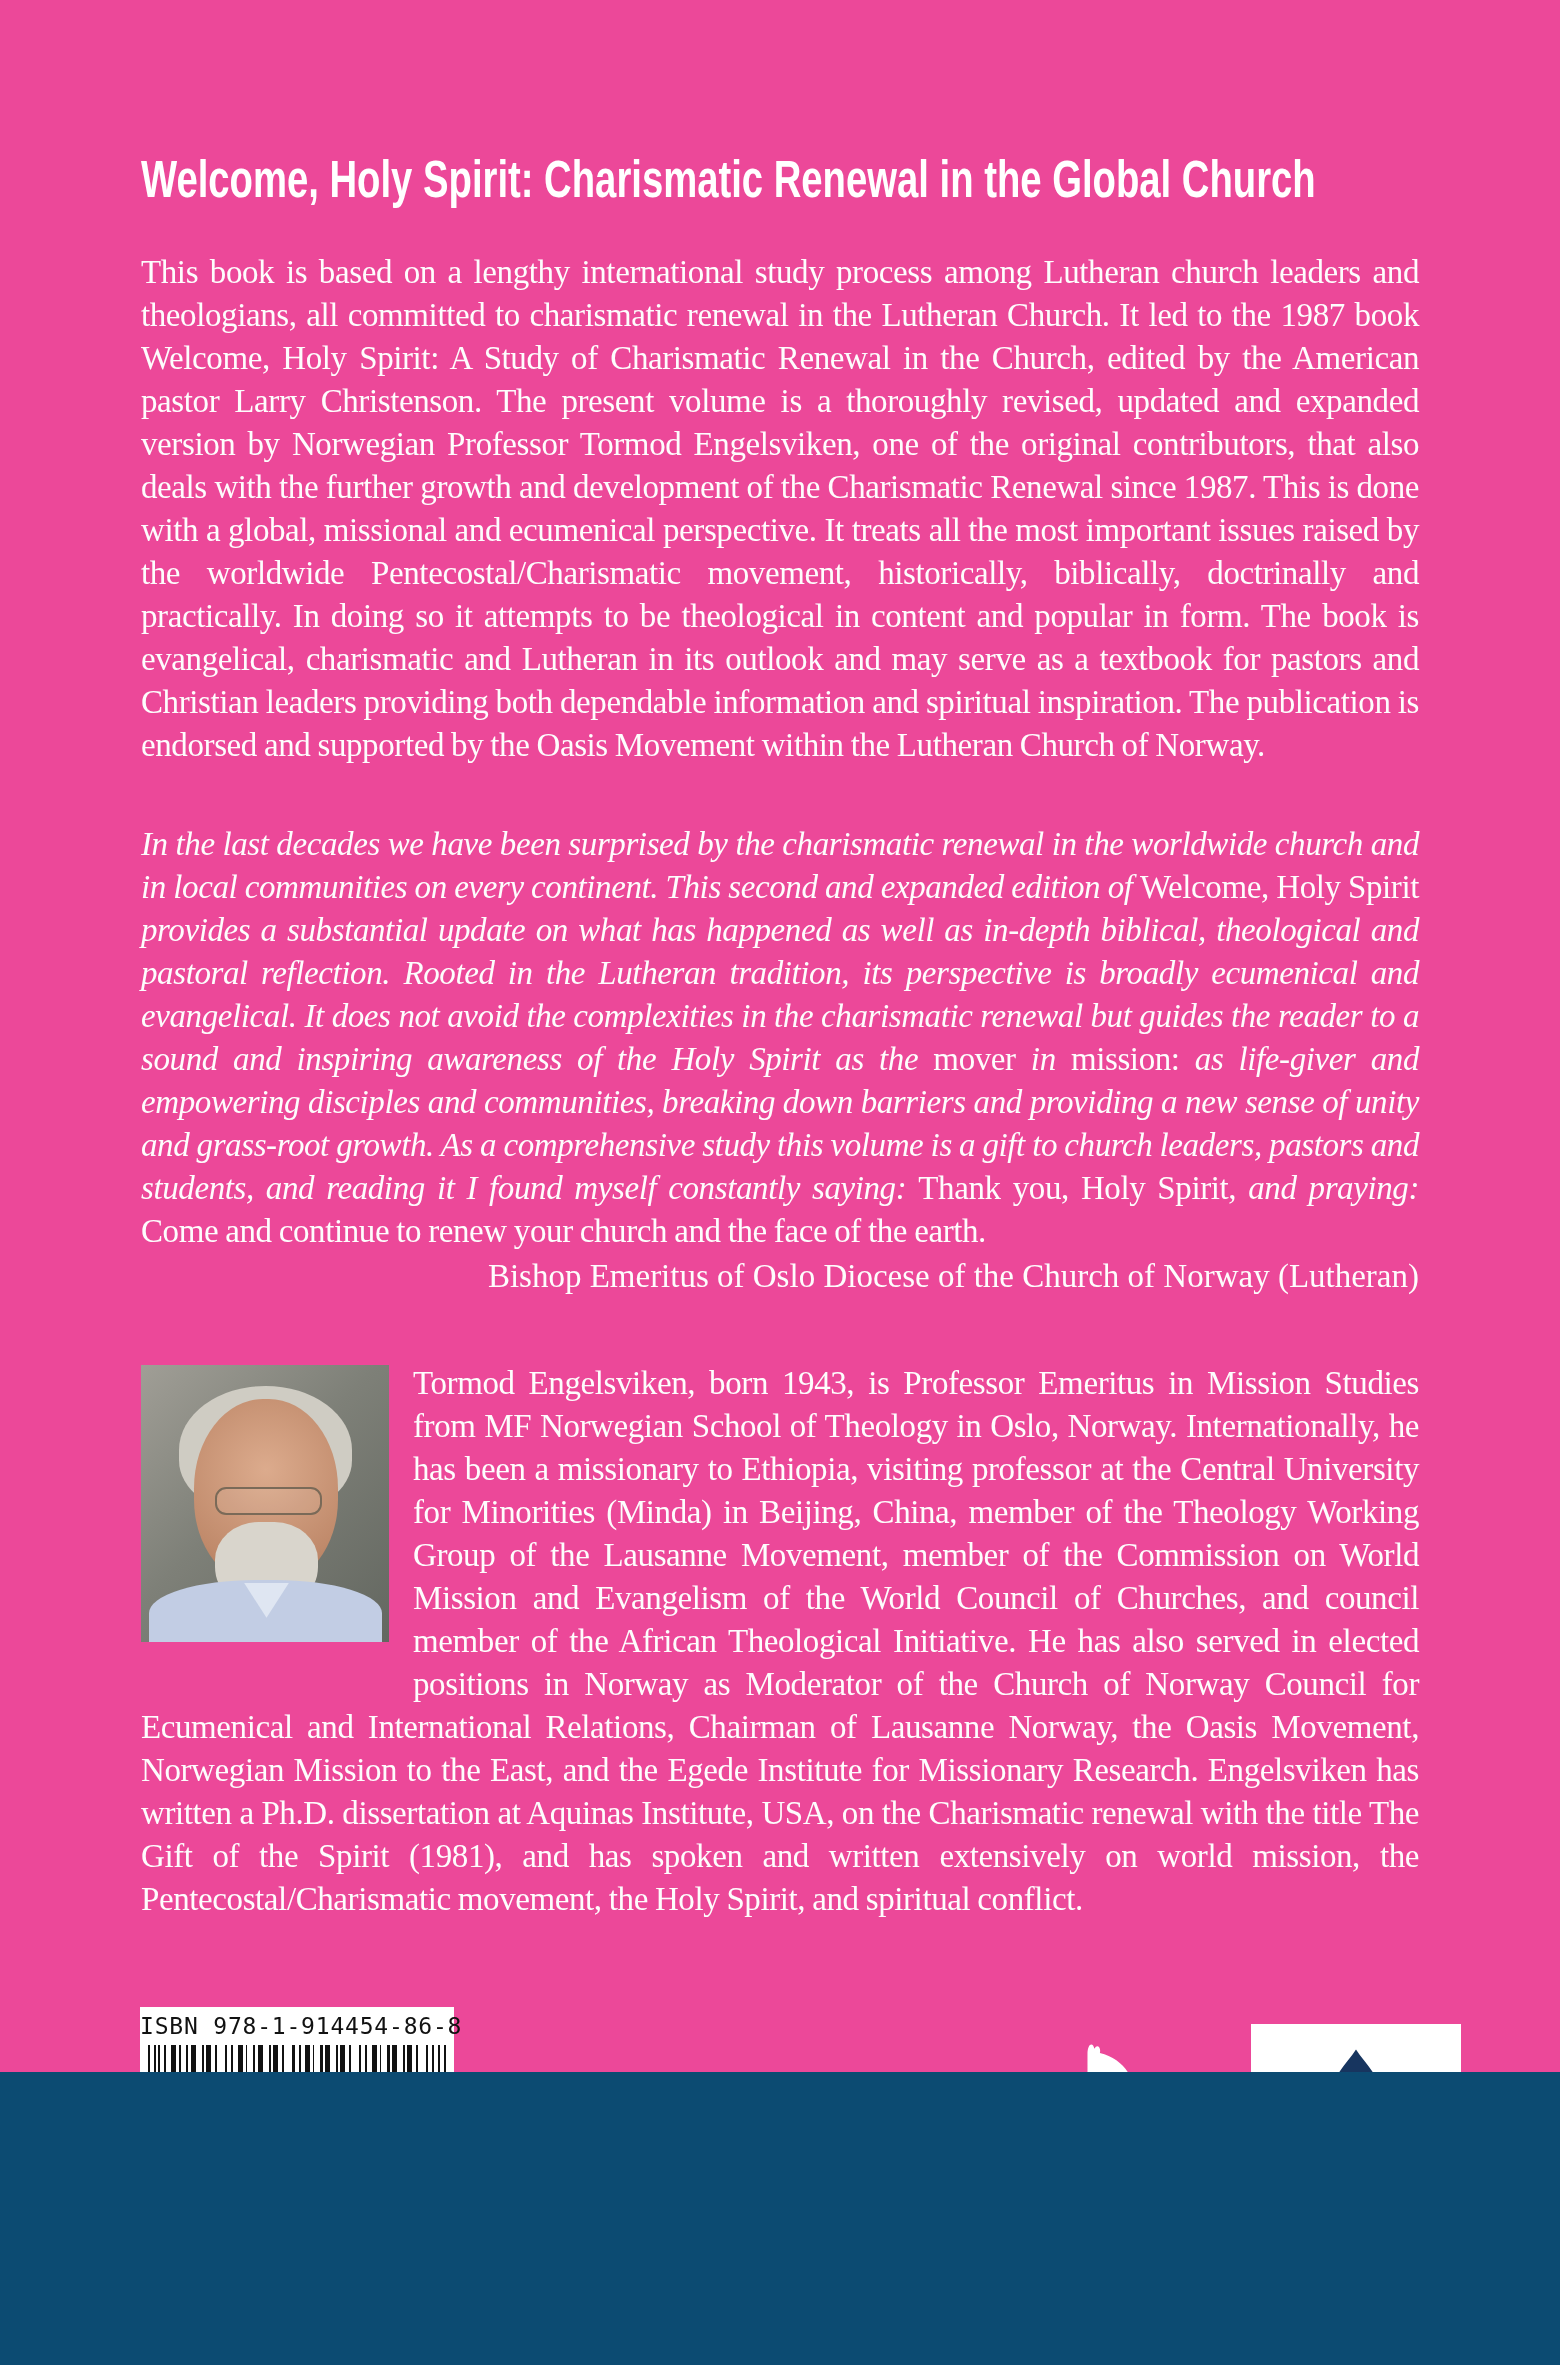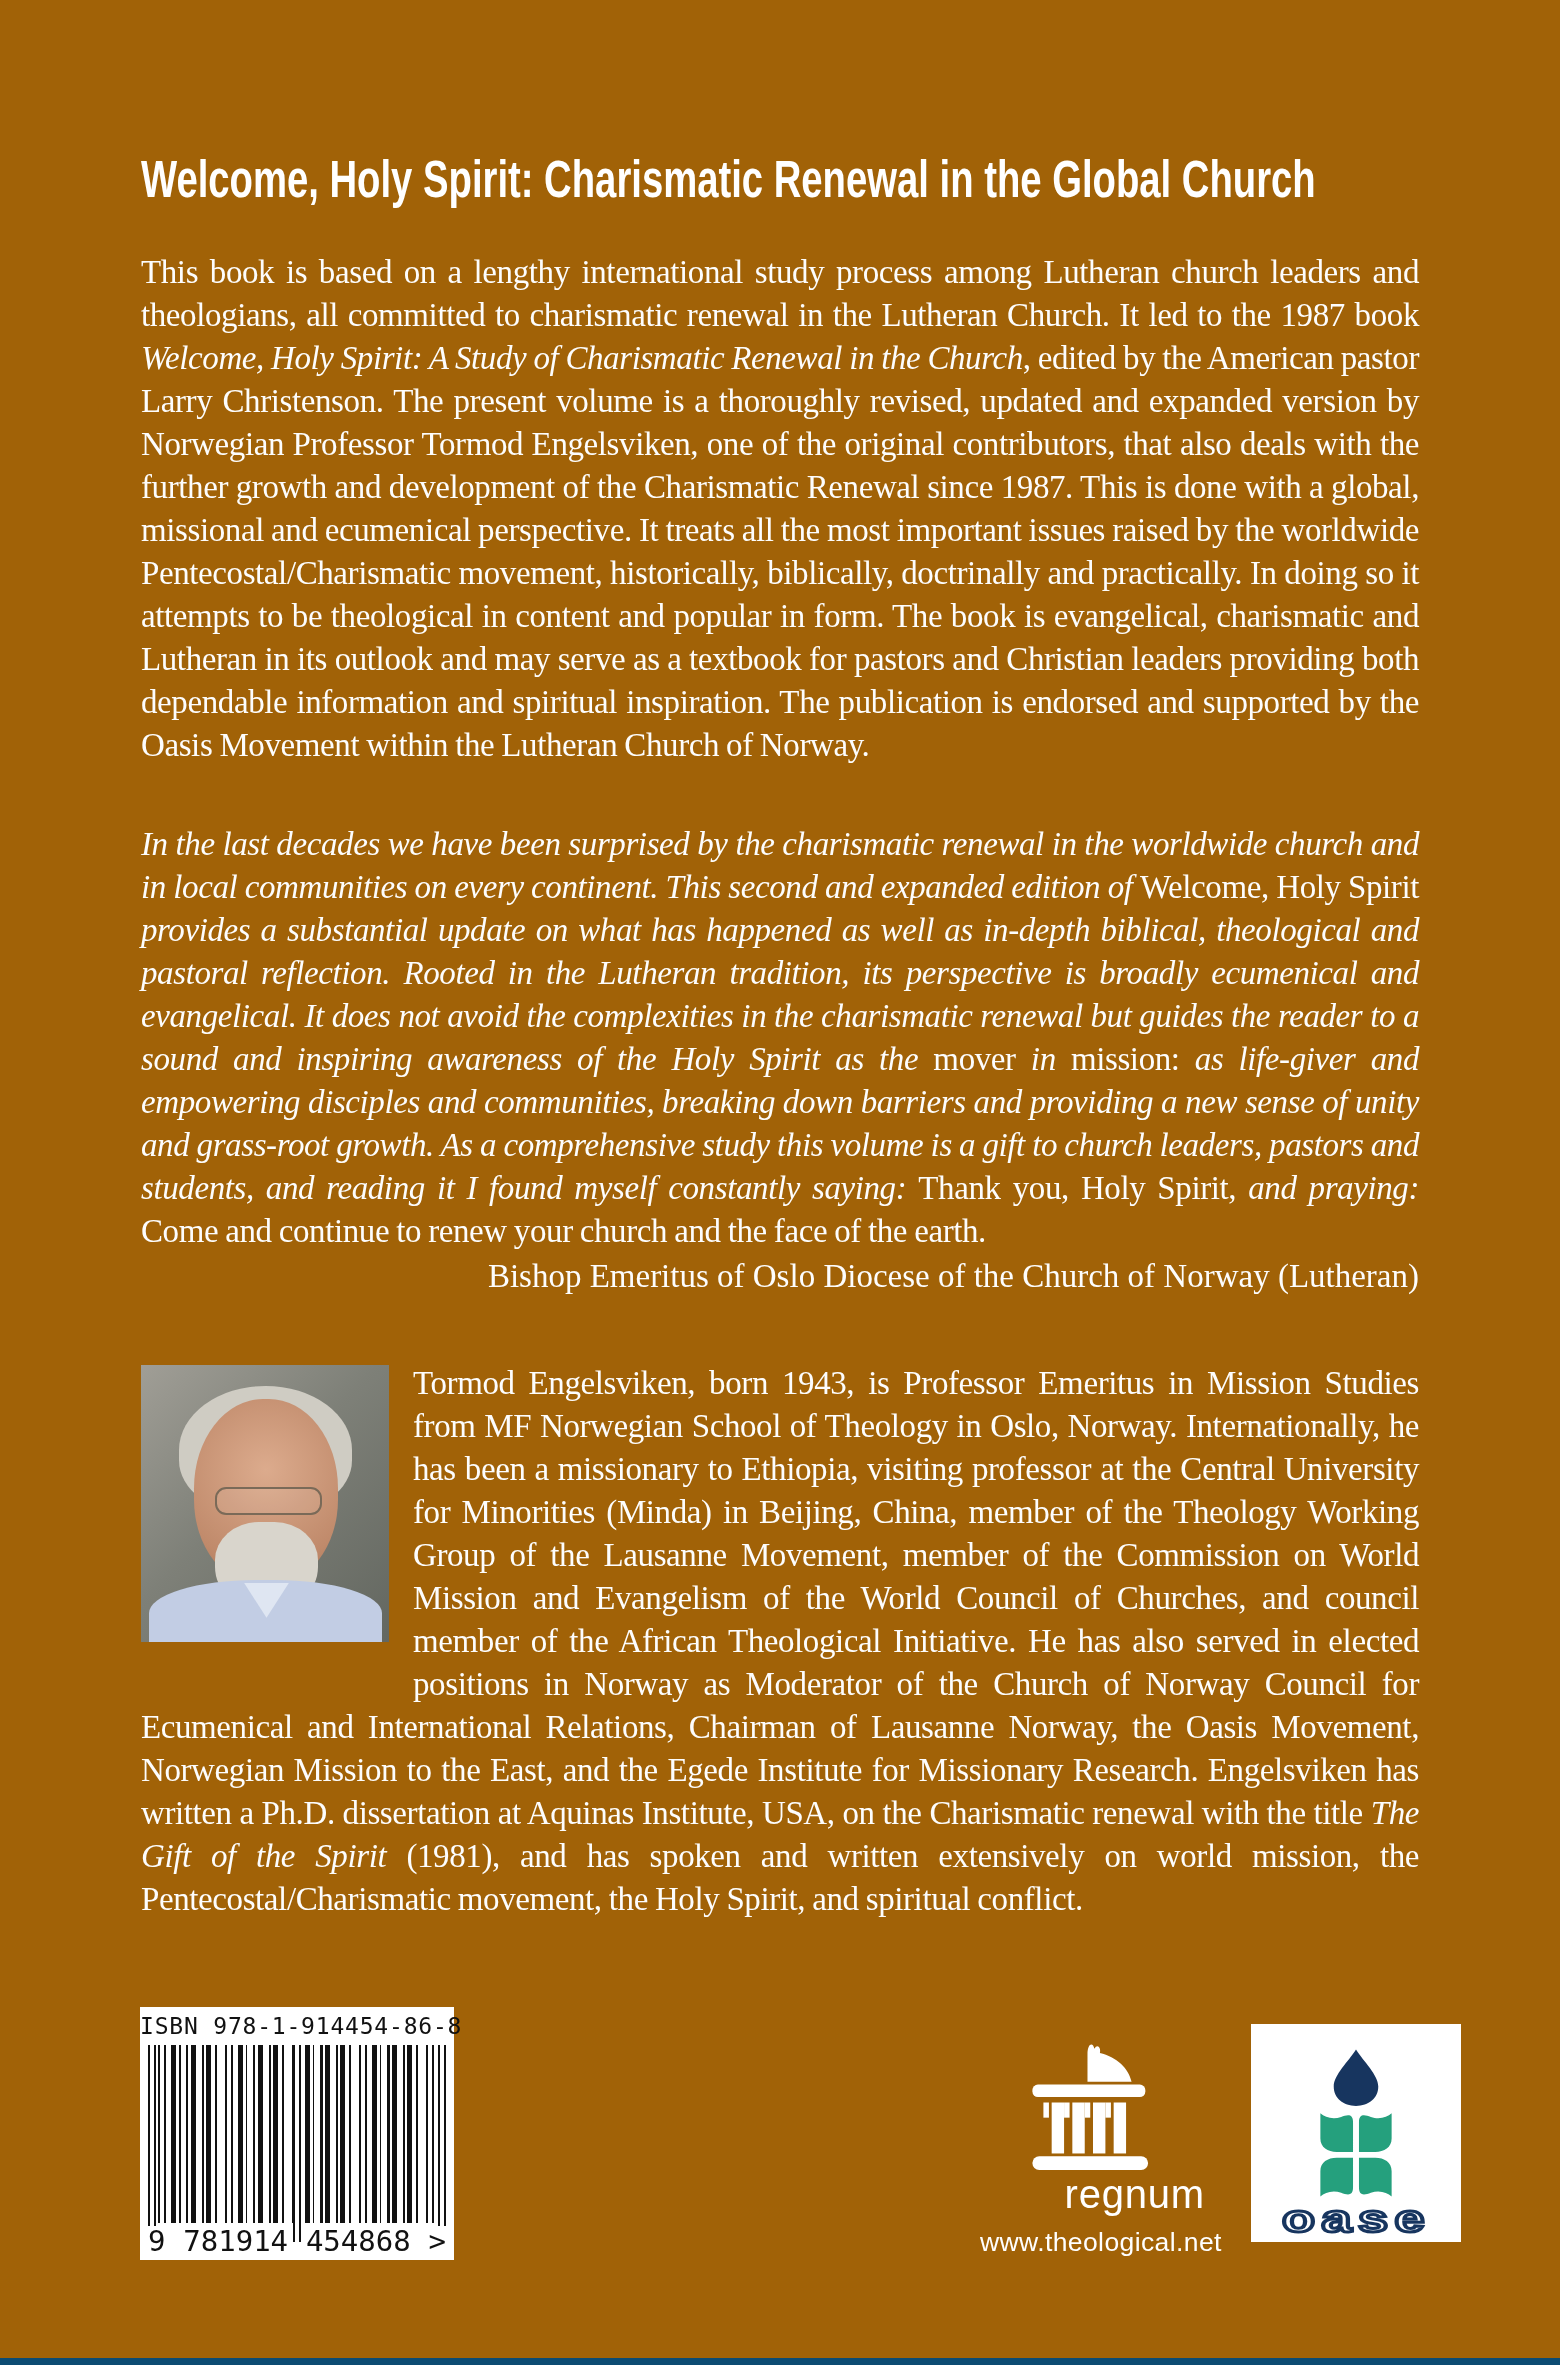--- a/index.html
+++ b/index.html
@@ -1,19 +1,19 @@
 <!DOCTYPE html>
 <html style="font-size:13px"><head>
 <meta charset="utf-8">
 <style>
   html,body{margin:0;padding:0;background:#0c4b72;}
   .cover{
     position:relative;
-    width:1560px;height:2358px;
-    background:#a16207;
+    width:1560px;height:2072px;
+    background:#ec4899;
     color:#fdfdfd;
     font-family:"Liberation Serif", serif;
     overflow:hidden;
   }
   .content{padding:0 141px;}
   .title{
     margin:152px 0 0 0;
     font-family:"Liberation Sans", sans-serif;
     font-weight:bold;
     font-size:51px;
@@ -28,21 +28,21 @@
     font-size:33px;
     line-height:43px;
     letter-spacing:-0.4px;
     word-spacing:-0.8px;
     text-align:justify;
     margin:0;
   }
   .synopsis{margin-top:43px;}
   .quote{margin-top:56px;font-style:italic;}
   .quote .rm{font-style:normal;}
-  .it{font-style:italic;}
+  .it{}
   .rm{font-style:normal;}
   .attribution{
     text-align:right;
     font-size:33px;
     line-height:43px;
     margin-top:1.6px;
   }
   .bio{margin-top:64px;}
   .bio::after{content:"";display:block;clear:both;}
   .photo{

